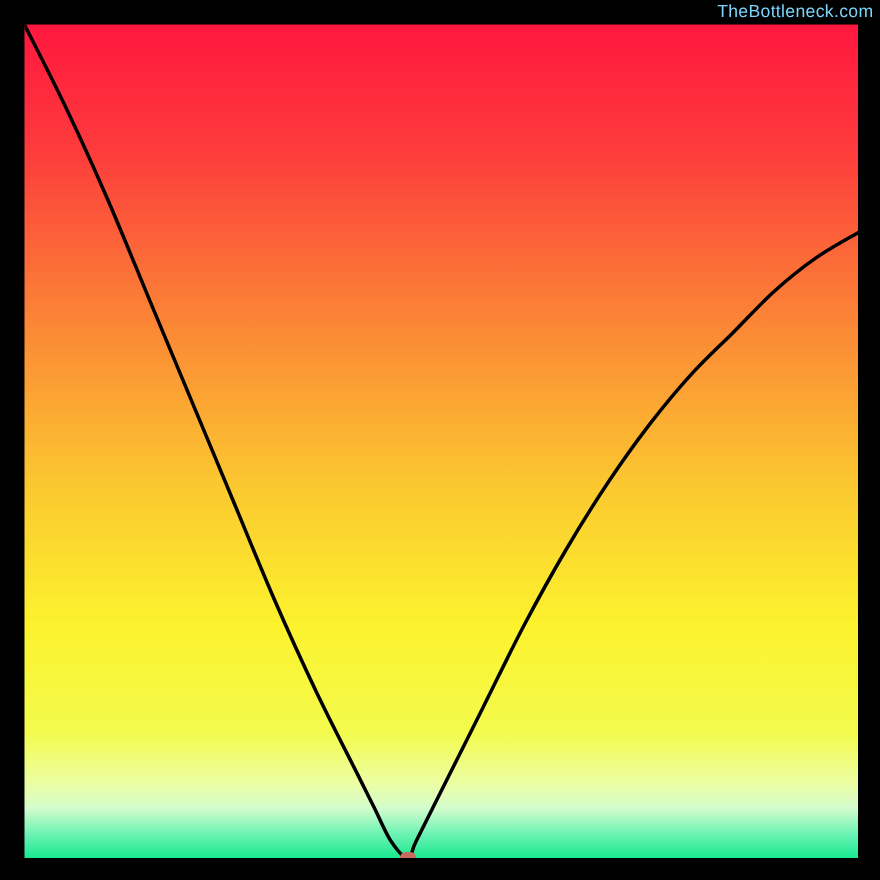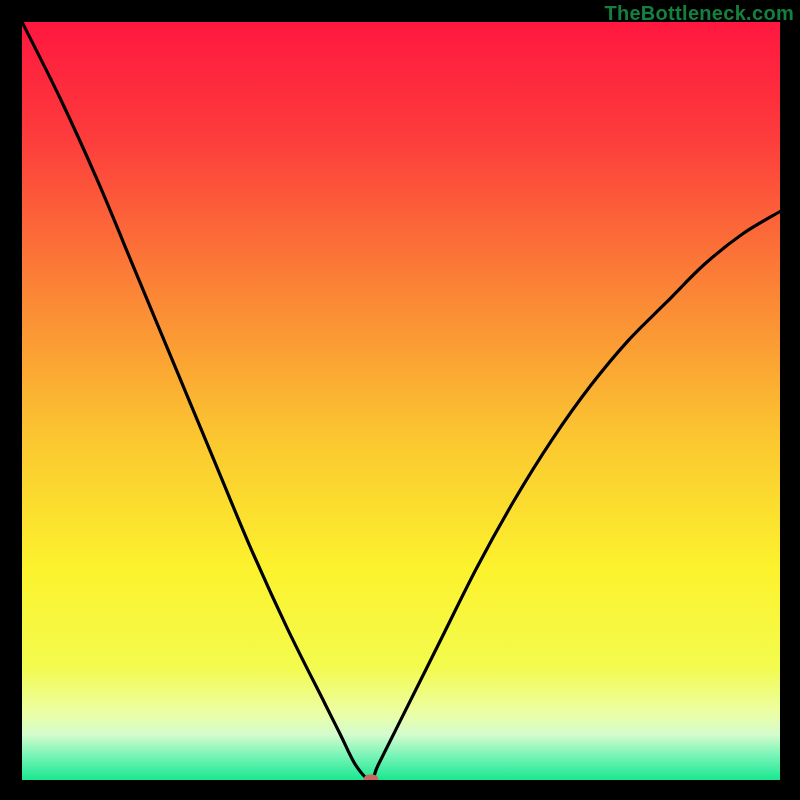--- a/index.html
+++ b/index.html
@@ -11,23 +11,23 @@
   .chart-container {
     position: relative;
     width: 800px;
     height: 800px;
     background: #000;
   }
   .watermark {
     position: absolute;
     top: 2px;
     right: 6px;
-    color: #15803d;
-    font-size: 20px;
-    font-weight: 700;
+    color: #7dd3fc;
+    font-size: 16px;
+    font-weight: 400;
     letter-spacing: 0.3px;
     z-index: 30;
   }
   .plot-area {
     position: absolute;
     left: 22px;
     top: 22px;
     width: 758px;
     height: 758px;
     overflow: hidden;

